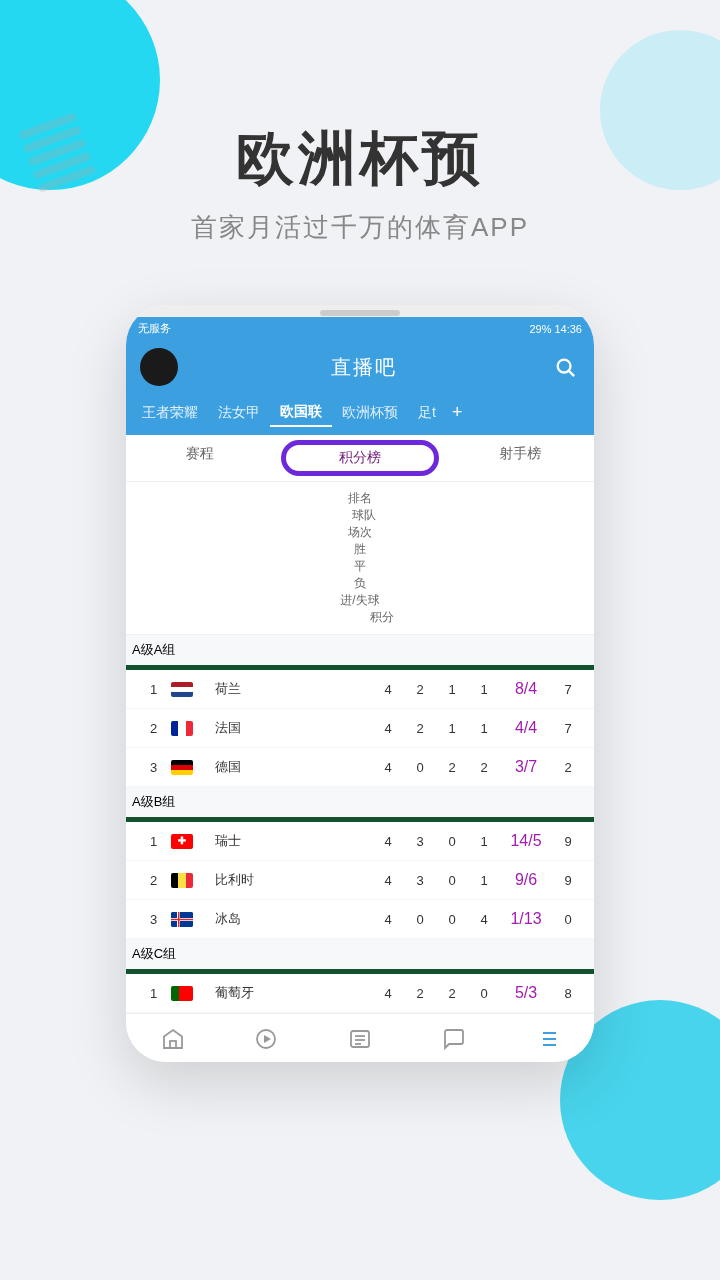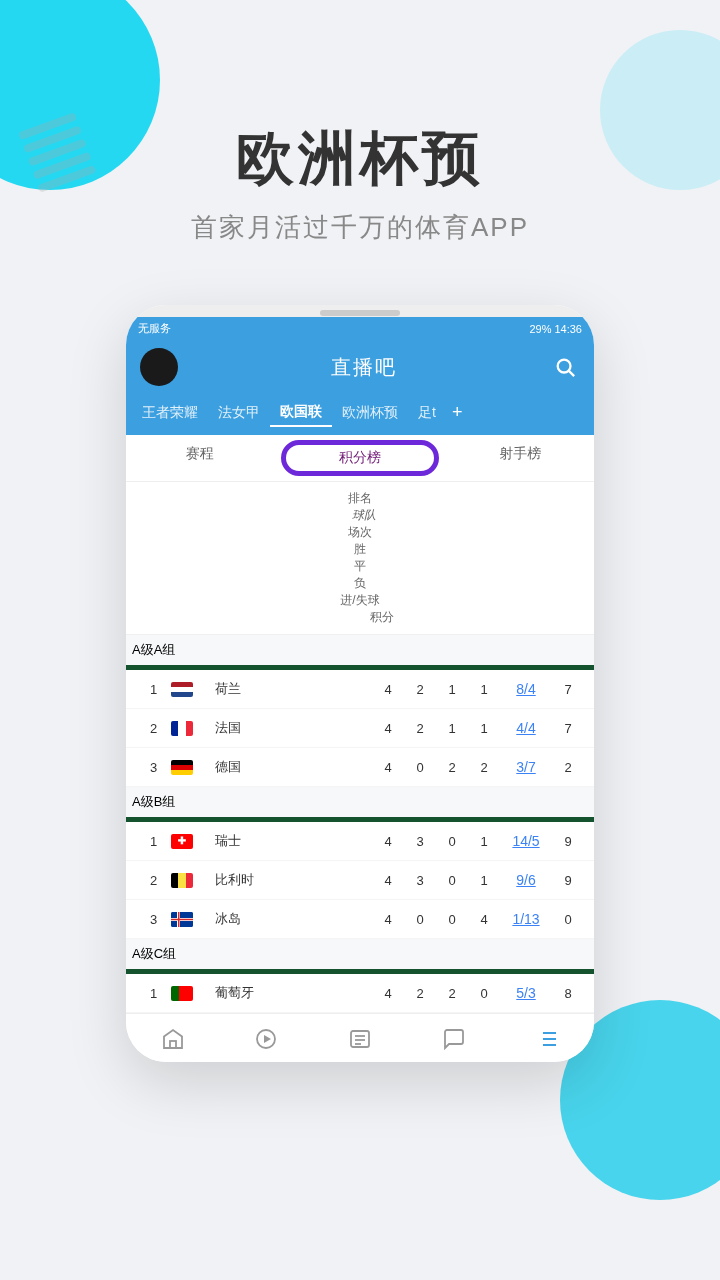--- a/index.html
+++ b/index.html
@@ -220,21 +220,21 @@
     
     .table-header {
       display: flex;
       align-items: center;
       padding: 8px 10px;
       background: white;
       border-bottom: 1px solid #f0f0f0;
       flex-direction: column;
     }
     .th-rank { width: 35px; font-size: 12px; color: #666; text-align: center; }
-    .th-team { flex: 1; font-size: 12px; color: #666; padding-left: 8px; font-style: italic; }
+    .th-team { flex: 1; font-size: 12px; color: #666; padding-left: 8px; }
     .th-num { width: 32px; font-size: 12px; color: #666; text-align: center; }
     .th-goal { width: 52px; font-size: 12px; color: #666; text-align: center; }
     .th-pts { width: 32px; font-size: 12px; color: #666; text-align: center; margin-left: 44px; }
 
     
     .group-header {
       background: #f7f8fa;
       text-align: left;
       padding: 6px;
       font-size: 13px;
@@ -260,21 +260,21 @@
       color: #333;
     }
     .flag {
       width: 22px;
       height: 15px;
       border-radius: 2px;
       overflow: hidden;
       flex-shrink: 0;
     }
     .td-num { width: 32px; font-size: 13px; color: #333; text-align: center; }
-    .td-goal { width: 52px; font-size: 14px; color: #3b82f6; text-align: center; text-decoration: underline; }
+    .td-goal { width: 52px; font-size: 16px; color: #a21caf; text-align: center; }
     .td-pts { width: 32px; font-size: 13px; color: #333; text-align: center; font-weight: 500; }
 
     
     .bottom-nav {
       display: flex;
       background: white;
       border-top: 1px solid #eee;
       padding: 8px 0 6px;
     }
     .bottom-nav-item {

